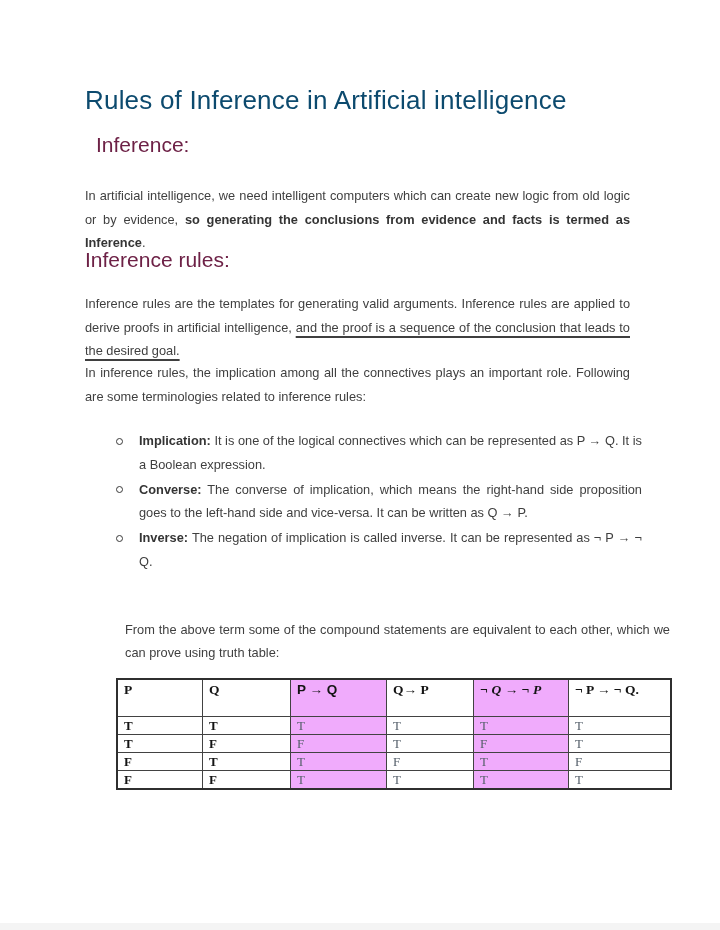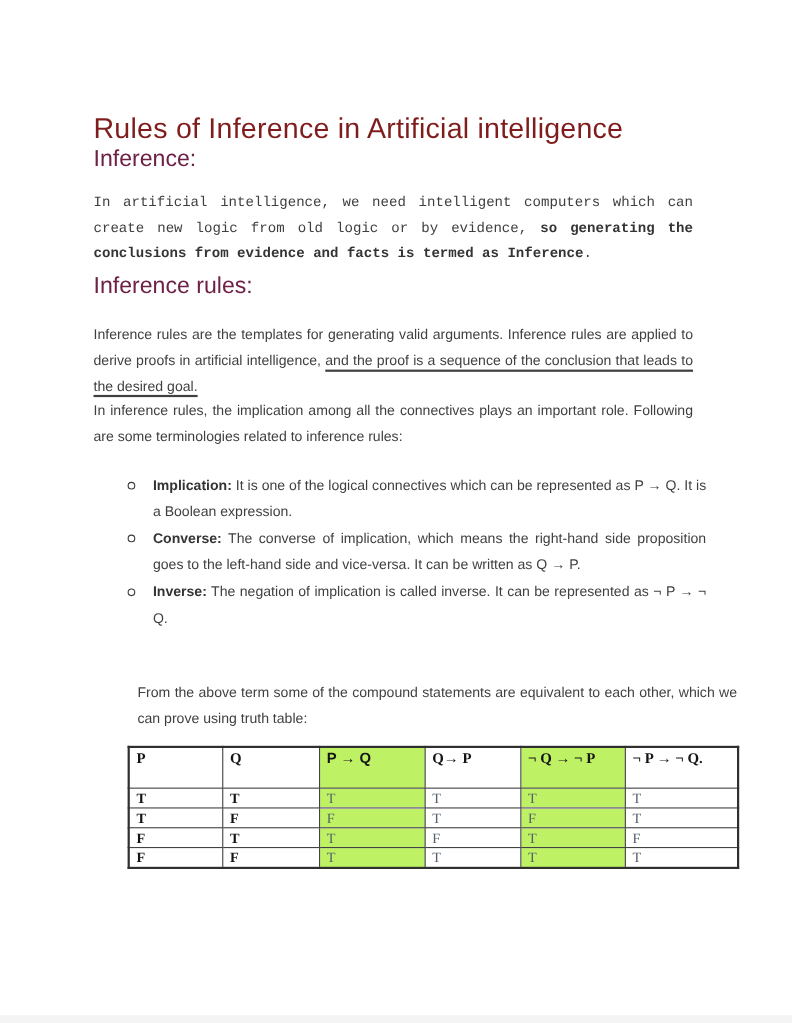--- a/index.html
+++ b/index.html
@@ -5,38 +5,38 @@
   html,body { margin:0; padding:0; }
   body {
     width:720px; height:930px; position:relative;
     background:#ffffff; overflow:hidden;
     font-family:"Liberation Sans", sans-serif;
   }
   .abs { position:absolute; }
 
   
   .doc-title {
-    left:85px; top:100px; width:560px;
+    left:85px; top:84px; width:560px;
     font-size:26px; line-height:32px; font-weight:400;
-    color:#7f1d1d; letter-spacing:0.2px;
+    color:#0c4a6e; letter-spacing:0.2px;
   }
   .sec-heading {
     width:400px; font-size:21px; line-height:26px; font-weight:400;
     color:#6d2146;
   }
-  .h-inference { left:85px; top:132px; }
+  .h-inference { left:96px; top:132px; }
   .h-rules     { left:85px; top:247px; }
 
   
   .para {
     left:85px; width:545px;
     font-size:12.8px; line-height:23.5px; color:#3f3f3f;
     text-align:justify;
   }
-  .p1 { top:172px;font-family:Liberation Mono, monospace; }
+  .p1 { top:184px; }
   .p2 { top:292px; }
   .p3 { top:361px; }
   .p4 { top:618px; line-height:23px;margin-left:40px; }
   .b  { font-weight:700; color:#343434; }
   .u  { text-decoration:underline; text-decoration-thickness:1.5px; text-underline-offset:4px; }
 
   
   .bullets { left:85px; top:417px; width:545px; list-style:none; margin:12px; padding:0; }
   .bullets li {
     position:relative; padding-left:42px; margin:0 0 1.5px 0;
@@ -59,22 +59,22 @@
   table.tt th, table.tt td { border:1px solid #424242; overflow:hidden; white-space:nowrap; }
   table.tt th {
     height:34px; vertical-align:top; text-align:left;
     padding:2px 0 0 6px; font-size:13.5px; font-weight:700; color:#141414;
   }
   table.tt td {
     height:17px; padding:0 0 0 6px; font-size:13px; line-height:16px;
     vertical-align:middle;
   }
   .c0 { width:78px; } .c1 { width:81px; } .c2 { width:89px; }
-  .c3 { width:80px; } .c4 { width:88px; } .c5 { width:95px; }
-  .hl { background:#bef264; }
+  .c3 { width:80px; } .c4 { width:88px;font-style:italic; } .c5 { width:95px; }
+  .hl { background:#f0abfc; }
   th.navy { color:#203864; }
   th.sanshead { font-family:"Liberation Sans", sans-serif; font-size:12.5px; }
   td.pqcol { font-weight:700; color:#141414; }
   td.valcol { color:#55606b; }
 
   
   .bottom-edge { left:0; top:923px; width:720px; height:7px; background:#f4f4f4; }
 </style>
 </head>
 <body>

